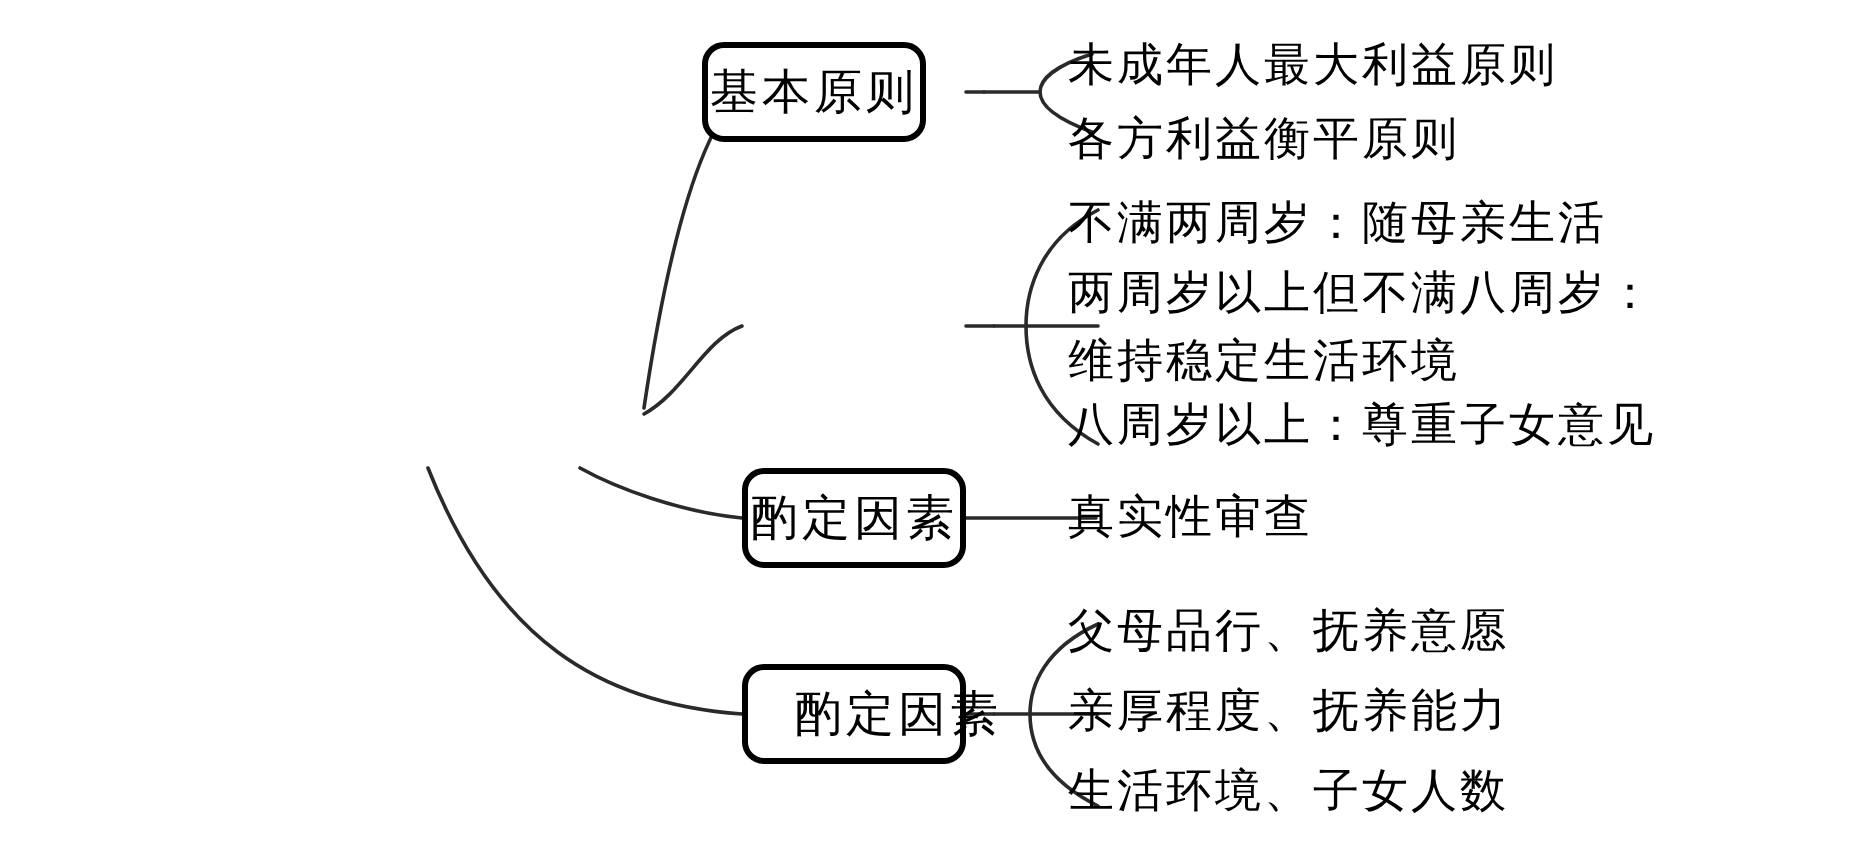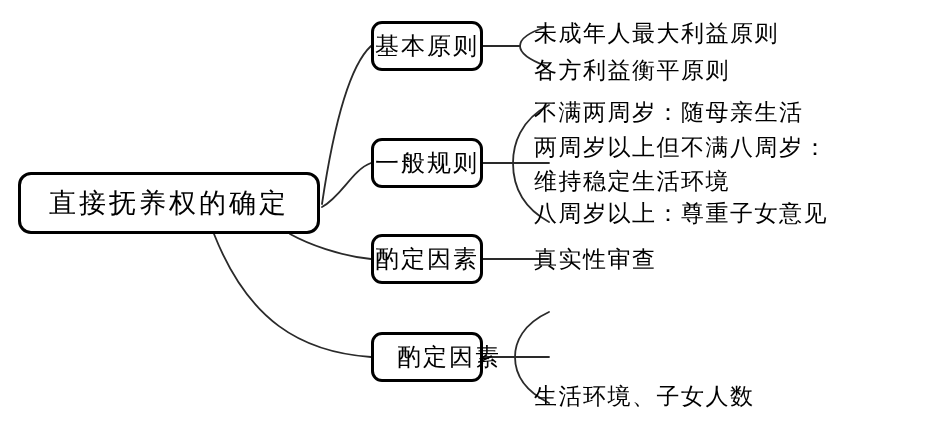--- a/index.html
+++ b/index.html
@@ -43,21 +43,21 @@
     height: 62px;
     font-size: 27px;
     letter-spacing: 3px;
     border-radius: 13px;
   }
   .node-branch {
     width: 112px;
     height: 50px;
     font-size: 24px;
   }
-  .n-b1 { left: 371px; top: 21px; font-family: Liberation Mono, monospace; }
+  .n-b1 { left: 351px; top: 21px; font-family: Liberation Mono, monospace; }
   .n-b2 { left: 371px; top: 138px; }
   .n-b3 { left: 371px; top: 234px; }
   .n-b4 { left: 371px; top: 332px; padding-left: 44px; }
 
   .leaf {
     position: absolute;
     color: #000000;
     font-size: 23px;
     line-height: 34px;
     letter-spacing: 1.5px;
@@ -91,42 +91,38 @@
       <path d="M497,163 L549,163"></path>
 
       <path d="M483,259 L548,259"></path>
 
       <path d="M483,357 L497,357"></path>
       <path d="M549,312 C523,324 515,342 515,357 C515,373 523,390 549,403"></path>
       <path d="M497,357 L549,357"></path>
     </g>
   </svg>
 
-  <div class="node node-root">
-    <span>直接抚养权的确定</span>
-  </div>
 
   <div class="node node-branch n-b1">
     <span>基本原则</span>
-  </div>
-  <div class="node node-branch n-b2">
-    <span>一般规则</span>
   </div>
   <div class="node node-branch n-b3">
     <span>酌定因素</span>
   </div>
   <div class="node node-branch n-b4">
     <span>酌定因素</span>
   </div>
 
   <div class="leaf leaf-col" style="top:16px">未成年人最大利益原则</div>
   <div class="leaf leaf-col" style="top:53px">各方利益衡平原则</div>
 
   <div class="leaf leaf-col" style="top:130px">两周岁以上但不满八周岁：
 维持稳定生活环境</div>
   <div class="leaf leaf-col" style="top:95px">不满两周岁：随母亲生活</div>
   <div class="leaf leaf-col" style="top:196px">八周岁以上：尊重子女意见</div>
 
   <div class="leaf leaf-col" style="top:242px">真实性审查</div>
 
+  <div class="leaf leaf-col" style="top:299px">父母品行、抚养意愿</div>
+  <div class="leaf leaf-col" style="top:339px">亲厚程度、抚养能力</div>
   <div class="leaf leaf-col" style="top:379px">生活环境、子女人数</div>
 
 </div>
 
 </body></html>

